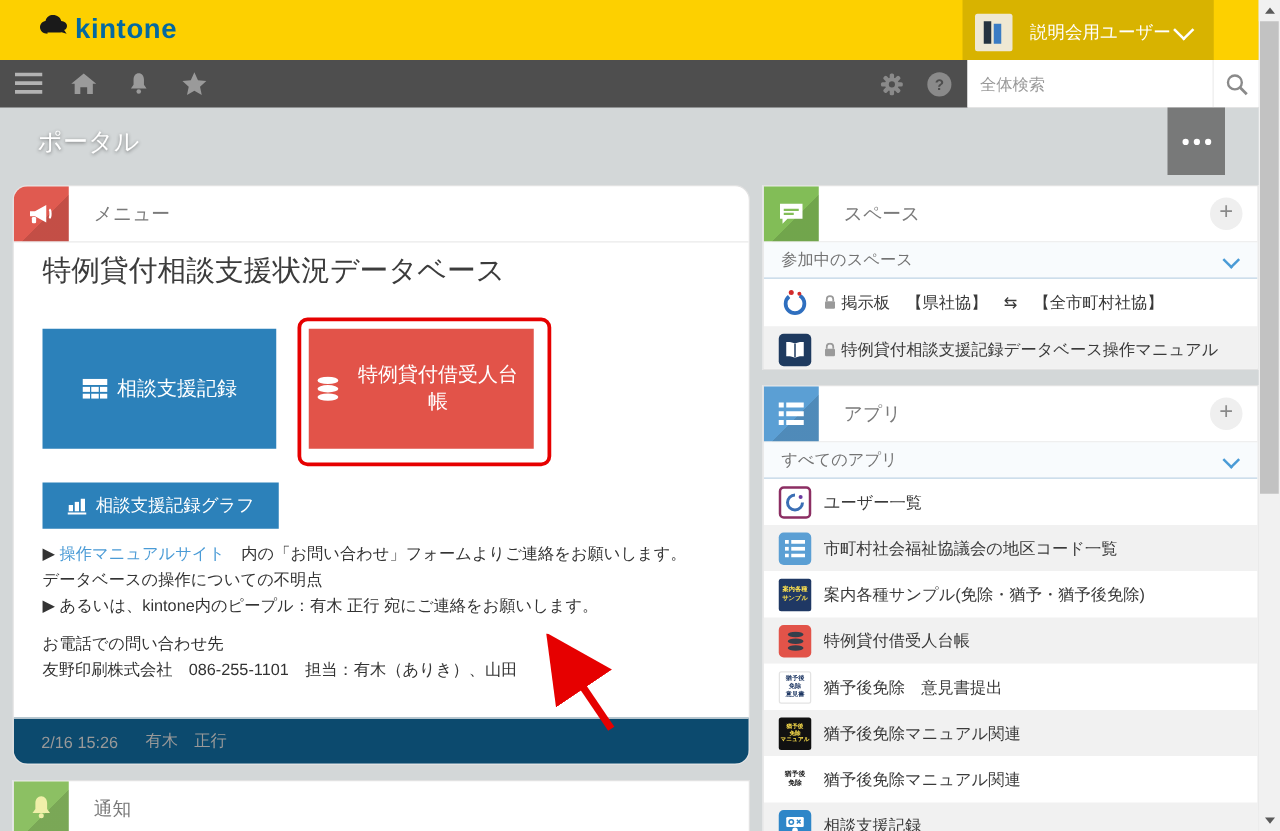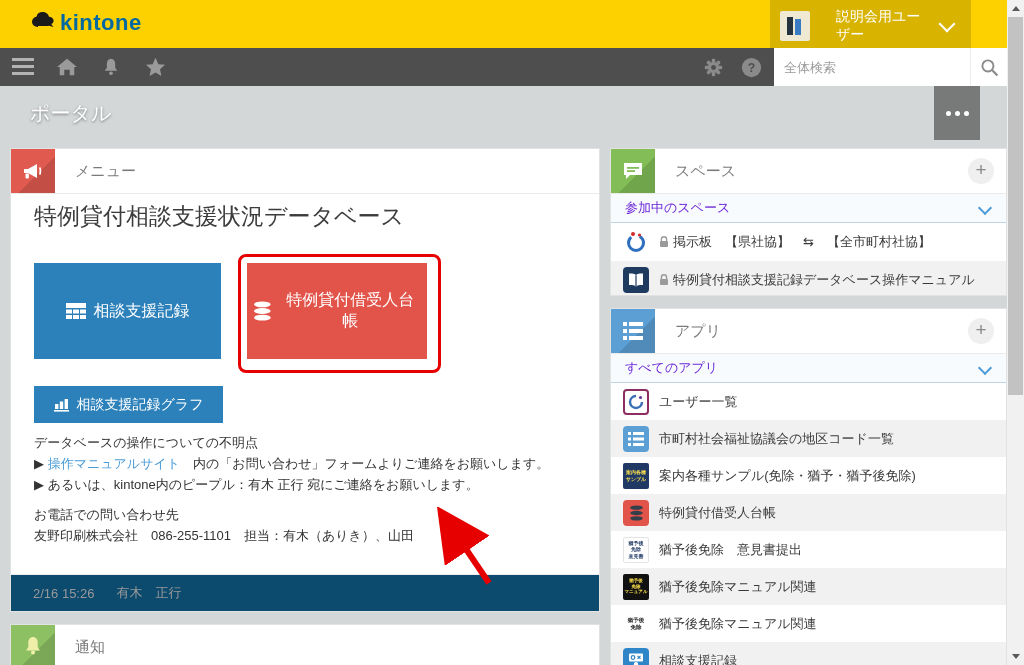--- a/index.html
+++ b/index.html
@@ -3,21 +3,21 @@
 <meta charset="utf-8">
 <style>
   html,body{margin:0;padding:0;}
   body{font-family:"Liberation Sans","DejaVu Sans",sans-serif;}
   .page{position:relative;width:1024px;height:665px;background:#D3D7D8;overflow:hidden;}
 
   
   .topbar{position:absolute;left:0;top:0;width:1007px;height:48px;background:#FDD000;}
   .logo{position:absolute;left:30px;top:10px;display:flex;align-items:center;gap:4px;}
   .logo-text{font-size:22px;font-weight:bold;color:#0369a1;letter-spacing:.5px;}
-  .user-menu{position:absolute;right:36px;top:0;width:201px;height:52px;background:#D8B300;display:flex;align-items:center;cursor:pointer;gap:12px;}
+  .user-menu{position:absolute;right:36px;top:0;width:201px;height:52px;background:#D8B300;display:flex;align-items:center;cursor:pointer;}
   .avatar{width:30px;height:30px;margin-left:10px;background:#EFE8D3;border-radius:2px;position:relative;}
   .avatar .bar1{position:absolute;left:7px;top:6px;width:6px;height:18px;background:#25333F;}
   .avatar .bar2{position:absolute;left:15px;top:8px;width:6px;height:16px;background:#3A7CC4;}
   .uname{color:#FFFFFF;font-size:14px;margin-left:14px;flex:1;}
   .chev{width:10px;height:10px;border-right:2px solid #fff;border-bottom:2px solid #fff;transform:rotate(45deg);margin-right:18px;margin-top:-4px;}
 
   
   .navbar{position:absolute;left:0;top:48px;width:1007px;height:38px;background:#4E4E4E;}
   .nav-left{position:absolute;left:12px;top:0;height:38px;display:flex;align-items:center;gap:22px;}
   .nav-right{position:absolute;right:245px;top:0;height:38px;display:flex;align-items:center;gap:16px;}
@@ -44,30 +44,30 @@
   .more-btn i{width:5px;height:5px;border-radius:50%;background:#fff;}
 
   
   .card{position:absolute;background:#fff;border:1px solid #E2E2E2;box-sizing:border-box;overflow:hidden;}
   .card-head{position:relative;height:44px;border-bottom:1px solid #EAEAEA;}
   .secicon{position:absolute;left:0;top:0;width:44px;height:44px;display:flex;align-items:center;justify-content:center;}
   .secicon::after{content:"";position:absolute;inset:0;background:linear-gradient(135deg,transparent 58%,rgba(0,0,0,.13) 58%);}
   .sec-label{position:absolute;left:64px;top:13px;font-size:15px;color:#7A7A7A;}
   .plus-btn{position:absolute;right:12px;top:9px;width:26px;height:26px;border-radius:50%;background:#EFEFEF;color:#8A8A8A;font-size:19px;line-height:24px;text-align:center;cursor:pointer;}
   .subrow{height:28px;background:#F8FBFD;border-bottom:1px solid #BFD4E5;position:relative;display:flex;align-items:center;}
-  .sublink{color:#6d28d9;font-size:13px;margin-left:14px;cursor:pointer;}
+  .sublink{color:#737373;font-size:13px;margin-left:14px;cursor:pointer;}
   .subchev{position:absolute;right:16px;top:9px;width:8px;height:8px;border-right:2px solid #4A9BD6;border-bottom:2px solid #4A9BD6;transform:rotate(45deg);}
   .row{display:flex;align-items:center;background:#fff;cursor:pointer;}
   .row.alt{background:#F1F1F1;}
   .rowicon{width:26px;height:26px;margin-left:12px;flex:0 0 26px;border-radius:4px;display:flex;align-items:center;justify-content:center;overflow:hidden;}
   .rowlabel{margin-left:10px;font-size:13px;color:#3A3A3A;white-space:nowrap;overflow:hidden;display:flex;align-items:center;gap:2px;}
   .ticon{white-space:pre-line;text-align:center;font-weight:bold;}
 
   
-  .menu-card{left:10px;top:148px;width:590px;height:464px;}
+  .menu-card{left:10px;top:148px;width:590px;height:464px;border-radius:12px;}
   .menu-title{position:absolute;left:23px;top:52px;font-size:23px;color:#3C3C3C;}
   .bigbtn{position:absolute;top:114px;height:96px;border:0;color:#fff;font-size:16px;display:flex;align-items:center;justify-content:center;gap:8px;cursor:pointer;font-family:inherit;}
   .bigbtn.blue{left:23px;width:187px;background:#2C81BA;}
   .bigbtn.red{left:236px;width:180px;background:#E25349;}
   .graphbtn{position:absolute;left:23px;top:237px;width:189px;height:37px;background:#2C81BA;border:0;color:#fff;font-size:14px;display:flex;align-items:center;justify-content:center;gap:7px;cursor:pointer;font-family:inherit;}
   .notes{position:absolute;left:23px;top:283px;font-size:13px;color:#333;line-height:21px;}
   .link{color:#4A9BD6;cursor:pointer;}
   .contact{position:absolute;left:23px;top:355px;font-size:13px;color:#333;line-height:21px;}
   .mcfoot{position:absolute;left:0;right:0;bottom:0;height:36px;background:#0c4a6e;border-top:1px solid #ECECEC;display:flex;align-items:center;font-size:13px;color:#999;}
   .mcfoot span{margin-left:22px;}
@@ -231,25 +231,25 @@
             <rect x="1" y="7" width="3.4" height="5"></rect>
             <rect x="5.8" y="4.5" width="3.4" height="7.5"></rect>
             <rect x="10.6" y="2" width="3.4" height="10"></rect>
             <rect x="0" y="13" width="15" height="1.6"></rect>
           </g>
         </svg>
       <span>相談支援記録グラフ</span>
     </button>
 
     <div class="notes">
-      <div>データベースの操作についての不明点</div>
       <div>
         <span>▶</span>
         <span class="link">操作マニュアルサイト</span><span>　内の「お問い合わせ」フォームよりご連絡をお願いします。</span>
       </div>
+      <div>データベースの操作についての不明点</div>
       <div>
         <span>▶</span>
         <span>あるいは、kintone内のピープル：有木 正行 宛にご連絡をお願いします。</span>
       </div>
     </div>
 
     <div class="contact">
       <div>お電話での問い合わせ先</div>
       <div>友野印刷株式会社　086-255-1101　担当：有木（ありき）、山田</div>
     </div>

